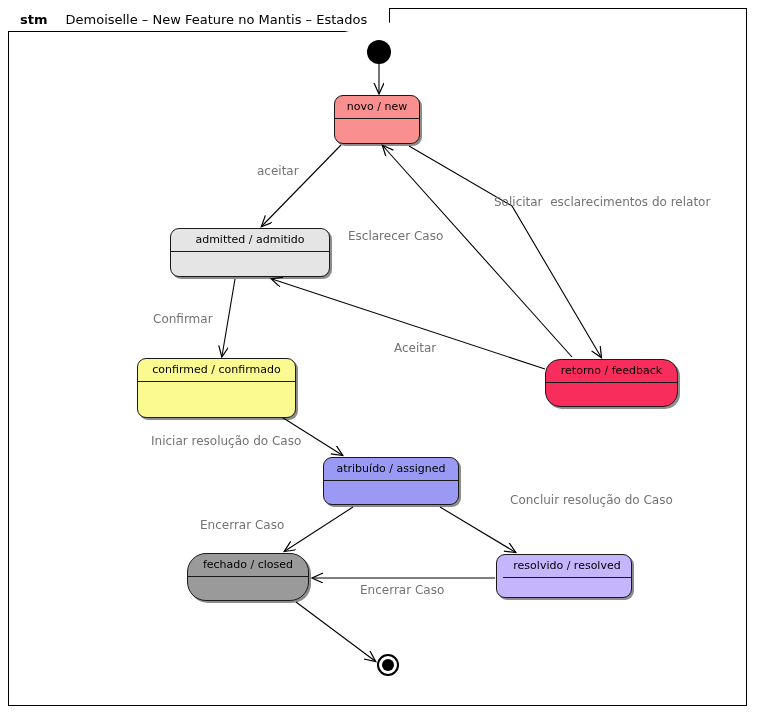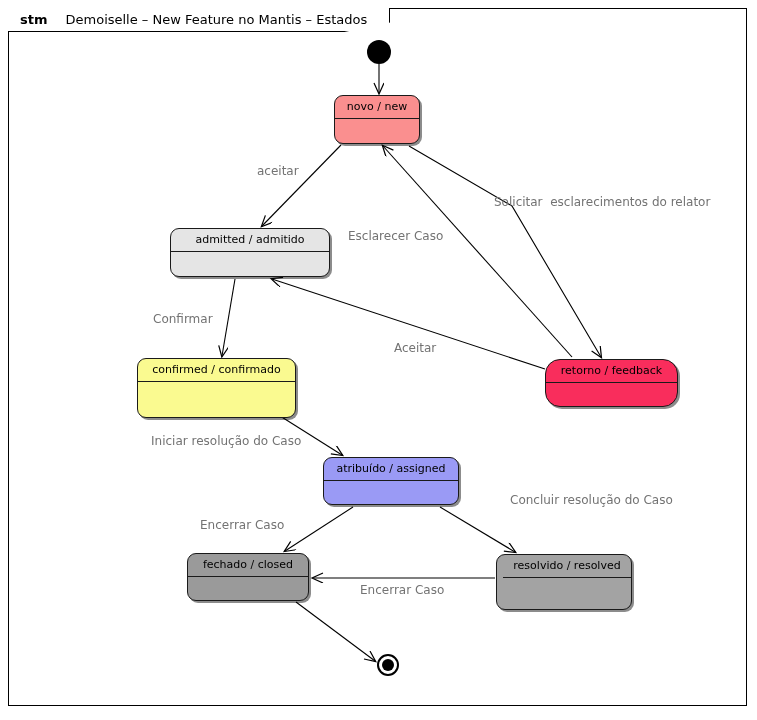--- a/index.html
+++ b/index.html
@@ -184,26 +184,26 @@
   <div class="state" style="left:545px; top:359px; width:133px; height:48px; background:#F92D5C;border-radius:15px;">
     <div class="name">retorno / feedback</div>
     <div class="body"></div>
   </div>
 
   <div class="state" style="left:323px; top:457px; width:136px; height:48px; background:#9A9AF5;">
     <div class="name">atribuído / assigned</div>
     <div class="body"></div>
   </div>
 
-  <div class="state" style="left:187px; top:553px; width:122px; height:48px; background:#9A9A9A;">
+  <div class="state" style="left:187px; top:553px; width:122px; height:48px; background:#9A9A9A;border-radius:19px;">
     <div class="name">fechado / closed</div>
     <div class="body"></div>
   </div>
 
-  <div class="state" style="left:496px; top:554px; width:136px; height:56px; background:#a3a3a3;padding-left:6px;">
+  <div class="state" style="left:496px; top:554px; width:136px; height:44px; background:#c4b5fd;padding-left:6px;">
     <div class="name">resolvido / resolved</div>
     <div class="body"></div>
   </div>
 
   <div class="edge-label" style="left:257px; top:164px;">aceitar</div>
 
   <div class="edge-label" style="left:494px; top:195px;">Solicitar  esclarecimentos do relator</div>
 
   <div class="edge-label" style="left:348px; top:229px;">Esclarecer Caso</div>
 

